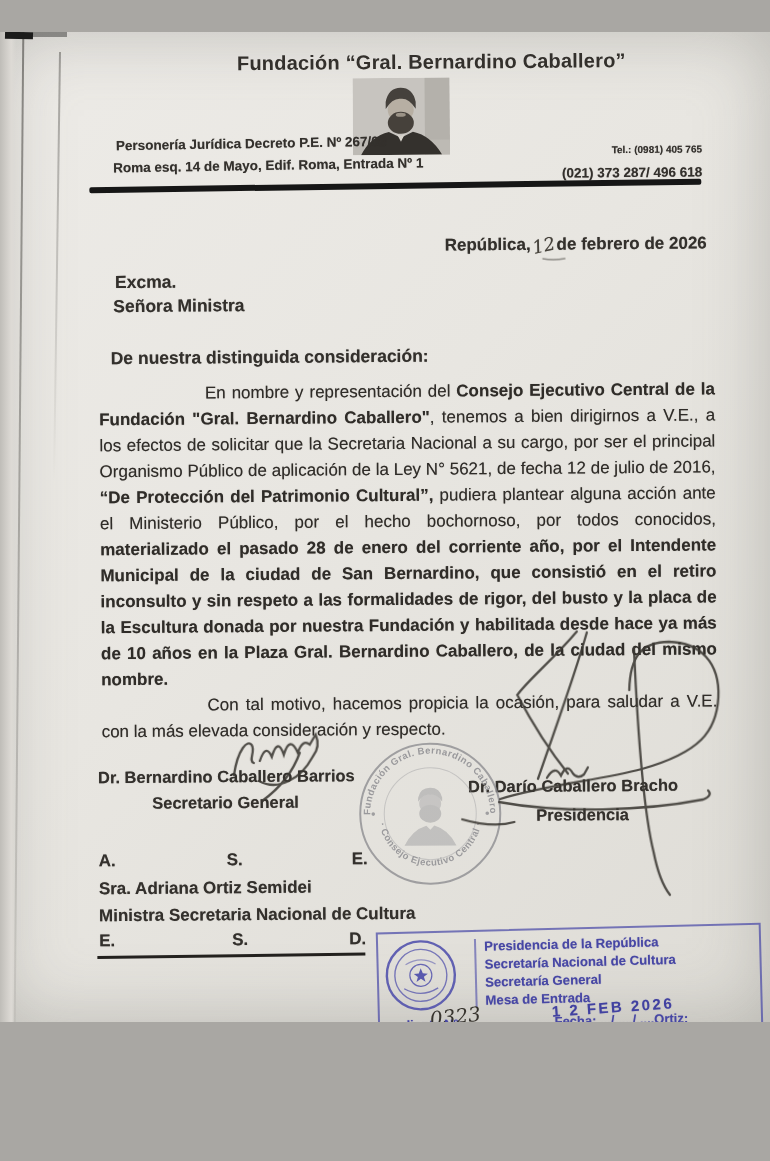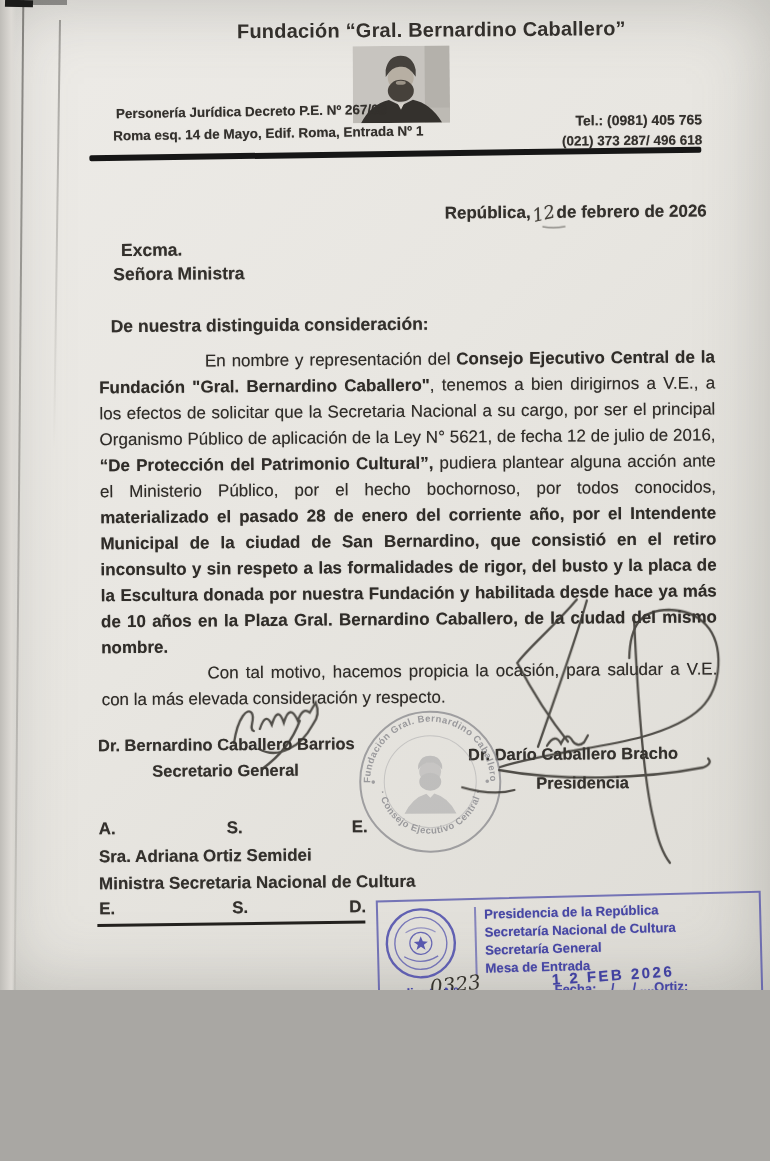--- a/index.html
+++ b/index.html
@@ -1,19 +1,19 @@
 <!DOCTYPE html>
 <html><head>
 <meta charset="utf-8">
 <style>
   html,body{margin:0;padding:0;background:#a9a7a3;}
   .page{position:relative;width:770px;height:990px;overflow:hidden;
     background:linear-gradient(135deg,#edebe7 0%,#e8e6e1 45%,#dedcd6 100%);
     font-family:"Liberation Sans",sans-serif;color:#33302c;
-    box-shadow:inset 0 0 70px rgba(110,108,102,.35);}
+    box-shadow:inset 0 0 70px rgba(110,108,102,.35);margin-top:32px;}
   .page *{box-sizing:border-box;}
   .txt{position:absolute;white-space:nowrap;text-shadow:0 0 .7px rgba(60,56,52,.55);}
   .b{font-weight:700;}
   .content{position:absolute;inset:0;transform:rotate(-0.45deg);transform-origin:50% 50%;}
 
   
   .edge-strip{position:absolute;left:0;top:0;width:16px;height:100%;
     background:linear-gradient(90deg,#bfbdb8,#dddad5 70%,rgba(221,218,213,0));}
   .edge-line1{position:absolute;left:18px;top:0;width:1.5px;height:100%;
     background:linear-gradient(180deg,rgba(70,68,64,.6),rgba(70,68,64,.25) 70%,rgba(70,68,64,.1));transform:rotate(.5deg);}
@@ -22,29 +22,29 @@
   .corner-mark{position:absolute;left:5px;top:0;width:28px;height:7px;background:#1b1b1a;transform:rotate(1.5deg);}
   .corner-mark2{position:absolute;left:33px;top:0;width:34px;height:5px;background:rgba(40,40,38,.45);}
   .crease{position:absolute;left:0;top:1143px;width:770px;height:2px;transform:rotate(-.6deg);
     background:linear-gradient(90deg,rgba(140,138,132,.5),rgba(170,168,162,.25) 60%,rgba(170,168,162,0));}
 
   
   .title{position:absolute;left:100px;right:0;top:19px;text-align:center;font-size:20px;font-weight:700;letter-spacing:.2px;}
   .portrait{position:absolute;left:356px;top:46px;width:97px;height:77px;}
   .legal1{left:119px;top:103px;font-size:13.5px;font-weight:700;transform:rotate(-.5deg);}
   .legal2{left:116px;top:125px;font-size:13.5px;font-weight:700;transform:rotate(-.5deg);}
-  .tel1{right:65px;top:114px;font-size:14px;font-weight:700;text-align:left;}
+  .tel1{right:65px;top:114px;font-size:10px;font-weight:700;text-align:left;}
   .tel2{right:65px;top:135px;font-size:13.5px;font-weight:700;text-align:right;}
   .rule{position:absolute;left:92px;top:151px;width:612px;height:6px;background:#161616;border-radius:2px;transform:rotate(-.35deg);}
 
   
   .dateline{right:61px;top:202px;font-size:17px;font-weight:700;}
   .hand-day{display:inline-block;font-family:"DejaVu Serif",serif;font-style:italic;font-weight:400;font-size:18px;
     transform:rotate(-12deg) translateY(2px);color:#45413a;margin:0 2px 0 1px;}
-  .rcpt1{left:123px;top:238px;font-size:17.5px;font-weight:700;}
+  .rcpt1{left:117px;top:238px;font-size:17.5px;font-weight:700;}
   .rcpt2{left:115px;top:262px;font-size:17.5px;font-weight:700;}
   .salut{left:112px;top:314px;font-size:17.5px;font-weight:700;}
   .bodytext{position:absolute;left:100px;top:347px;width:616px;font-size:17px;line-height:26px;
     text-align:justify;color:#2f2c28;text-shadow:0 0 .7px rgba(60,56,52,.5);}
   .bodytext p{margin:0;text-indent:106px;}
 
   
   .sig-left-name{left:96px;top:734px;font-size:16.5px;font-weight:700;}
   .sig-left-title{left:150px;top:760px;font-size:16.5px;font-weight:700;}
   .sig-right-name{left:466px;top:746px;font-size:16.5px;font-weight:700;}

